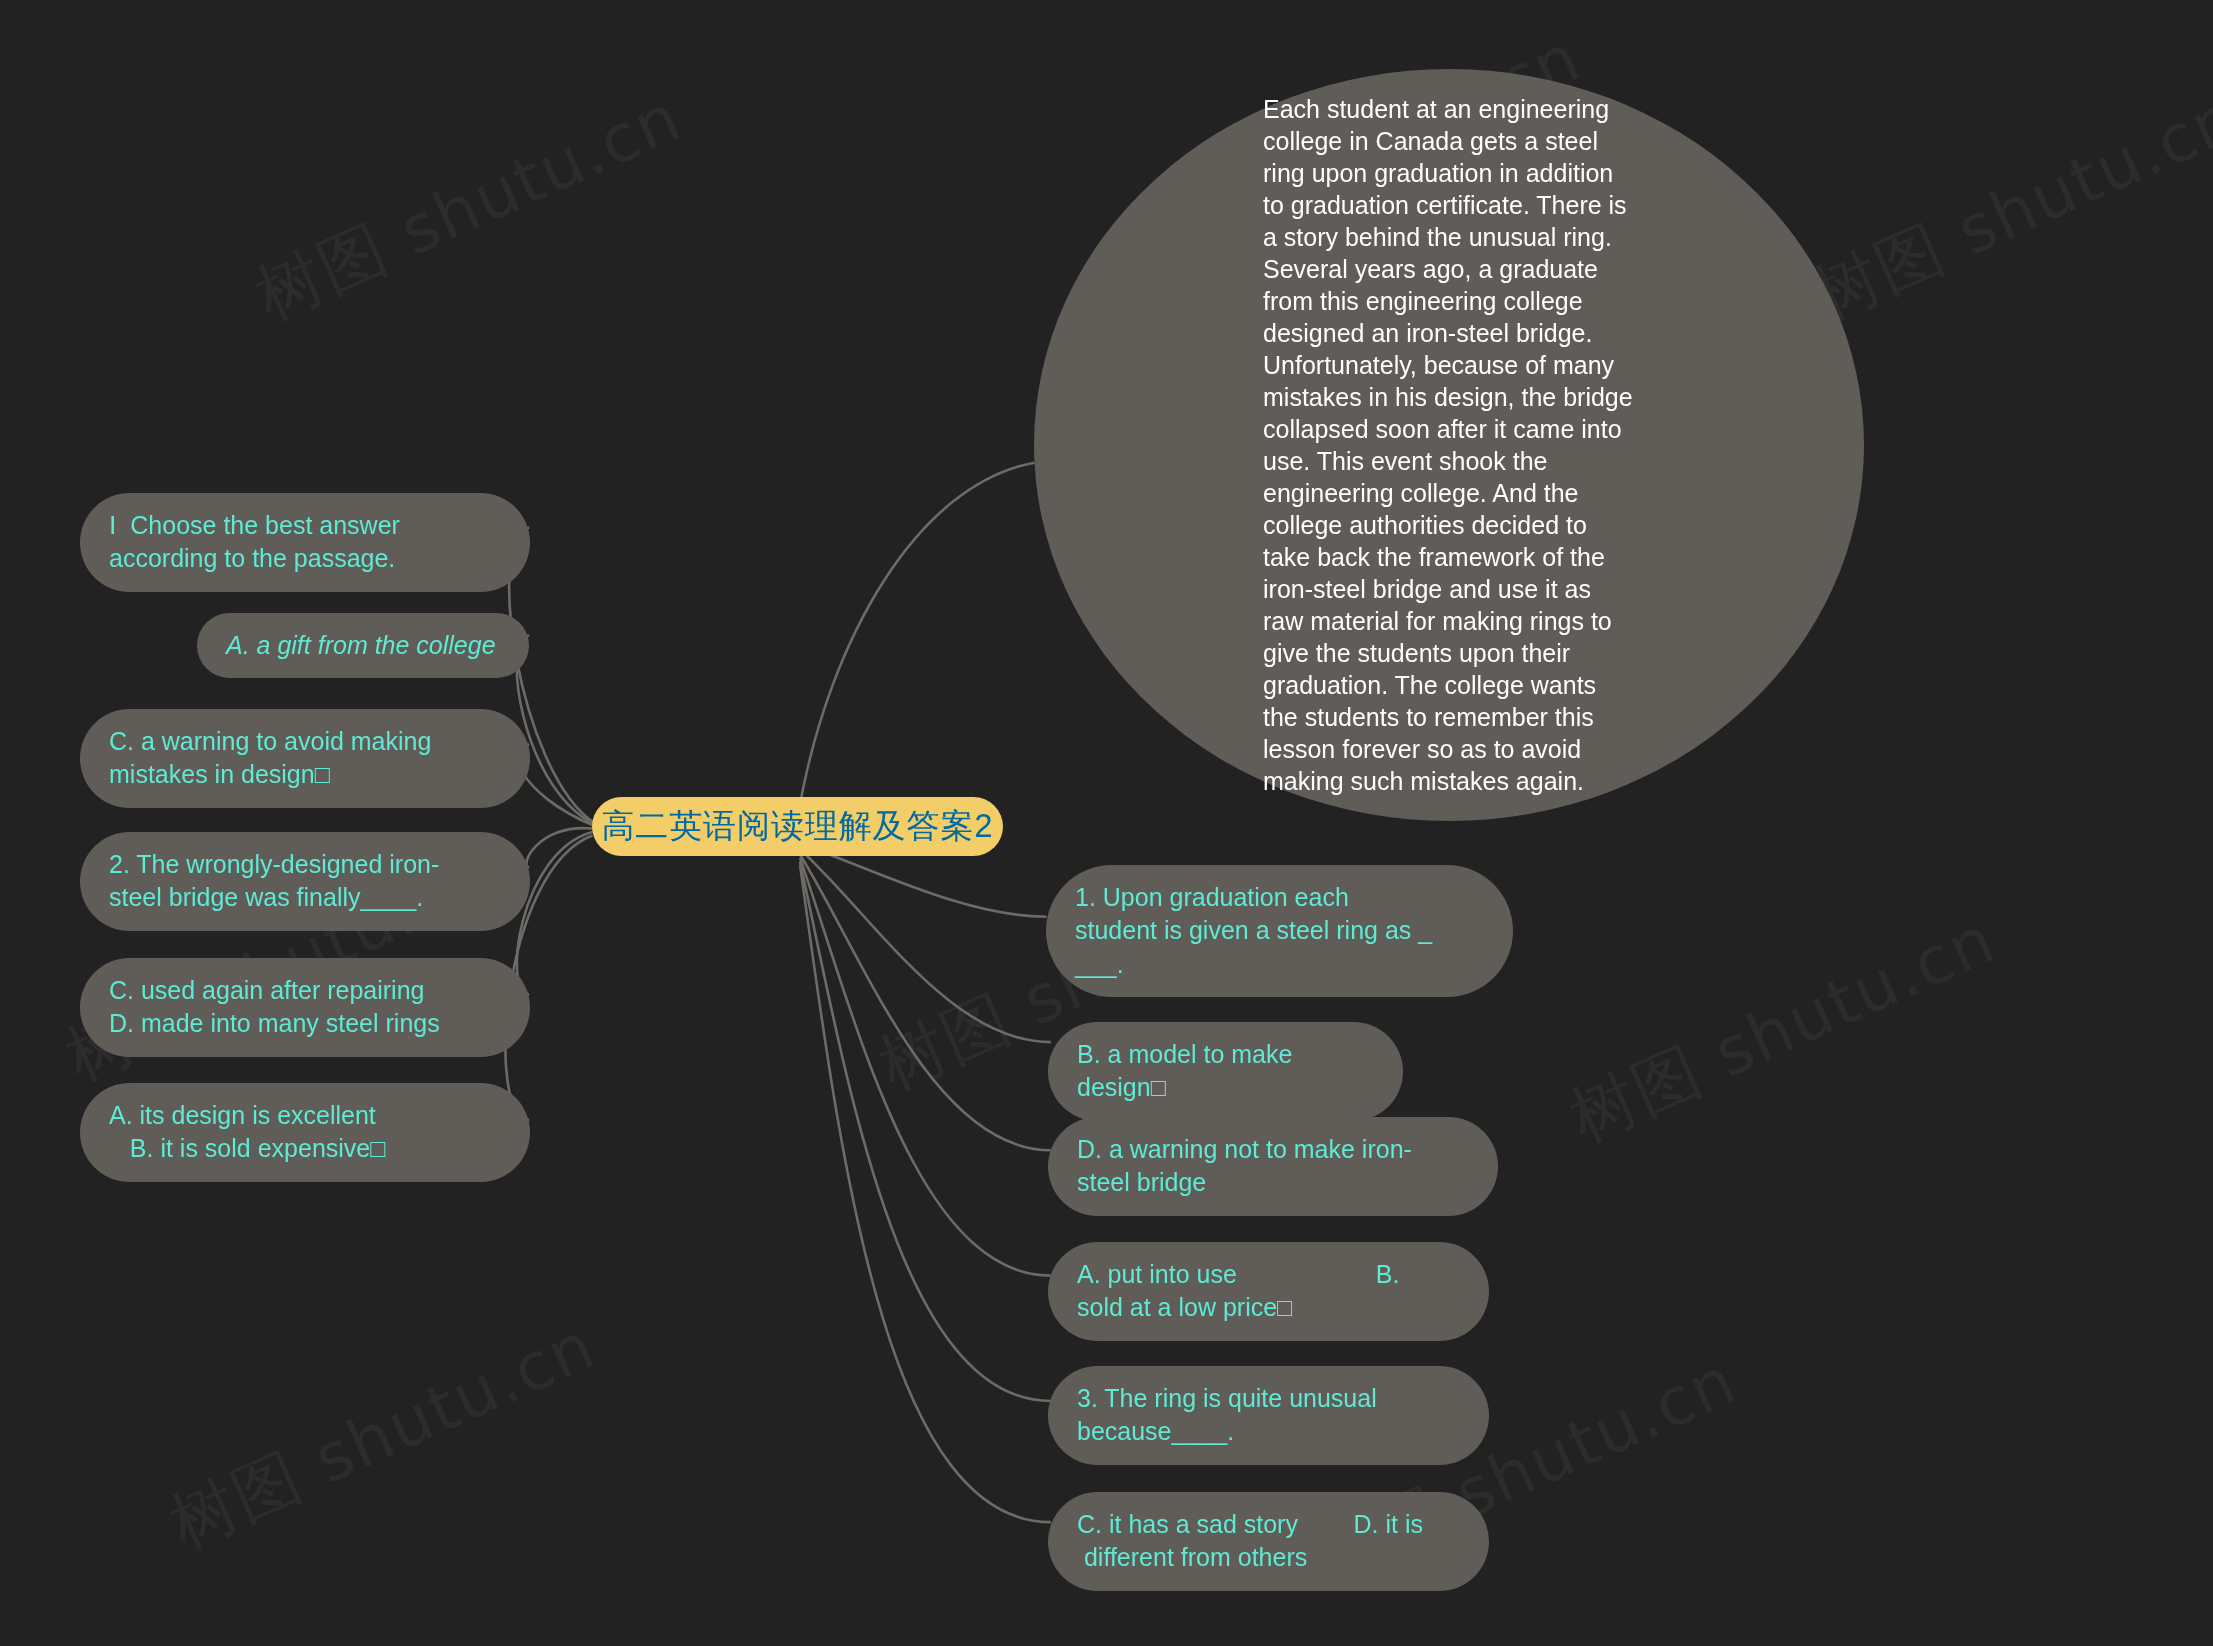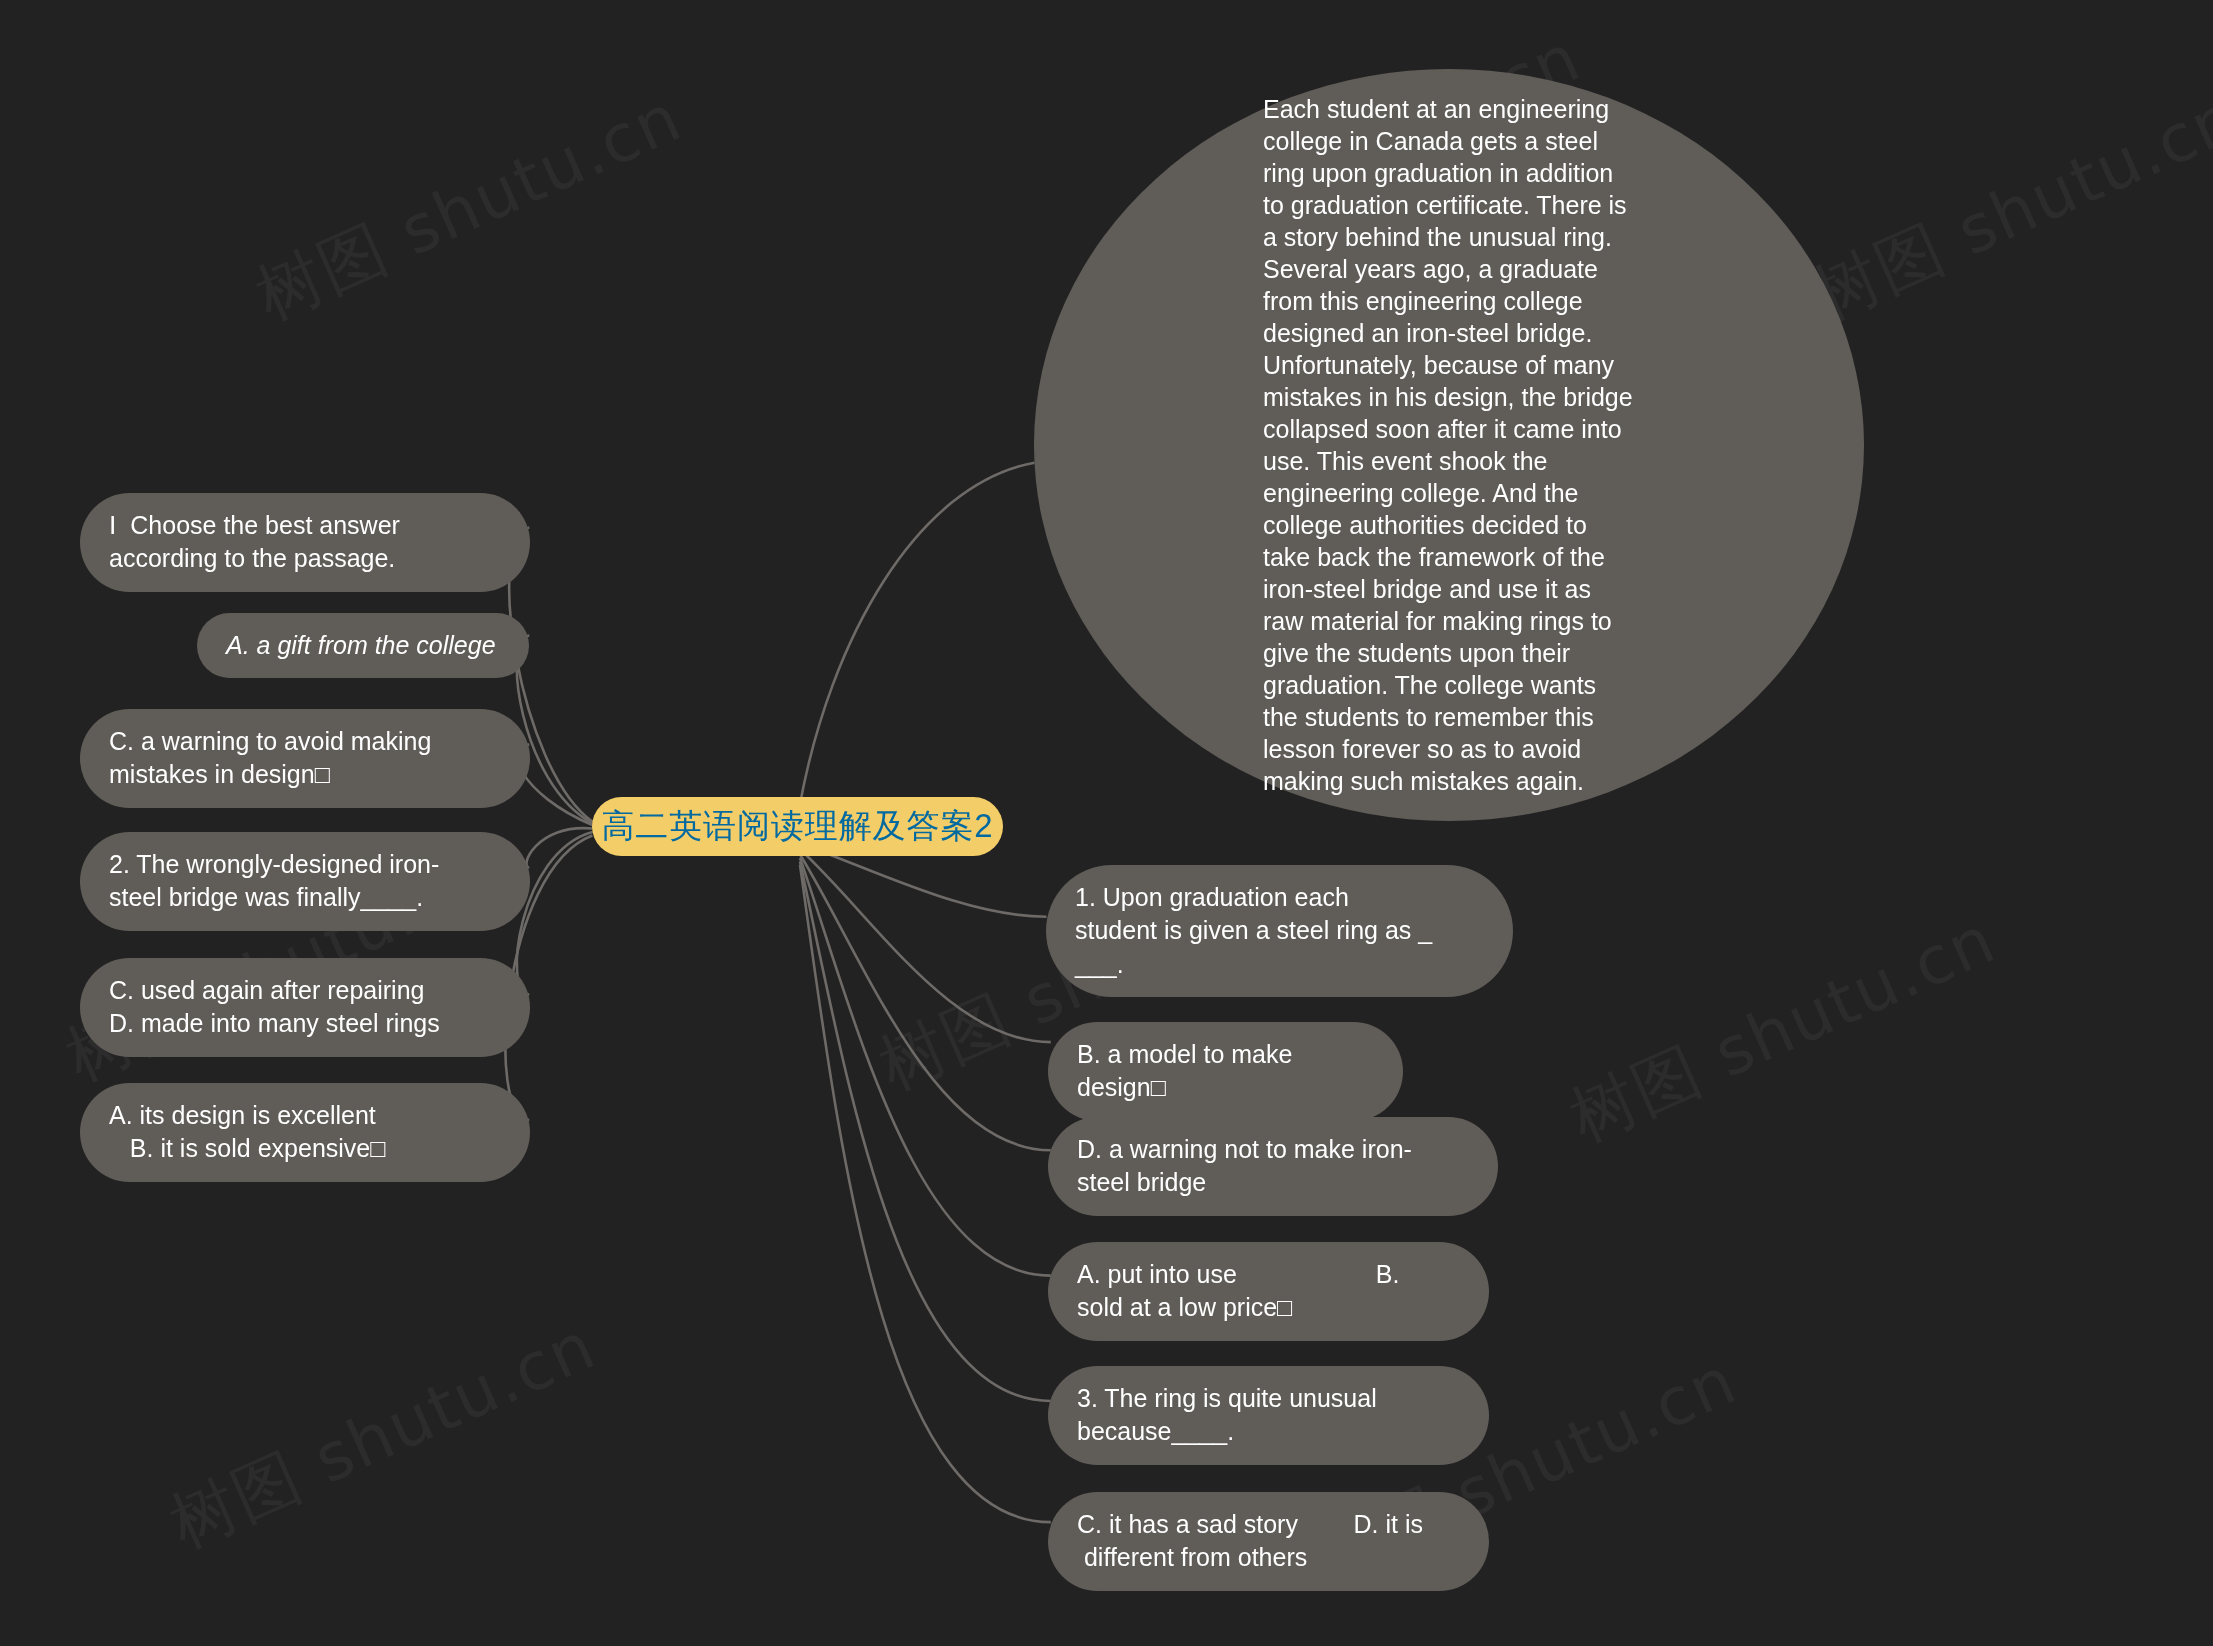--- a/index.html
+++ b/index.html
@@ -53,21 +53,21 @@
     fill: none;
     stroke: #6d6a67;
     stroke-width: 3;
   }
 
   
   .node {
     position: absolute;
     z-index: 3;
     background: #605d59;
-    color: #ffffff;
+    color: #5eead4;
     border-radius: 864px;
     box-sizing: border-box;
     font-size: 25px;
     line-height: 1.35;
     white-space: pre-wrap;
     display: flex;
     align-items: center;
   }
 
   .node.topic {

